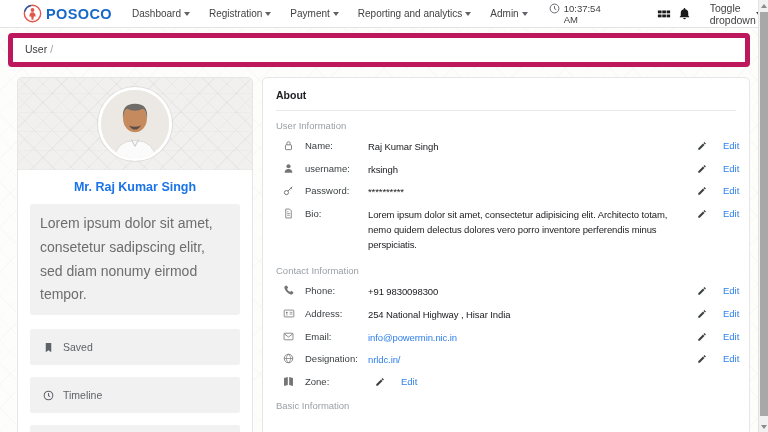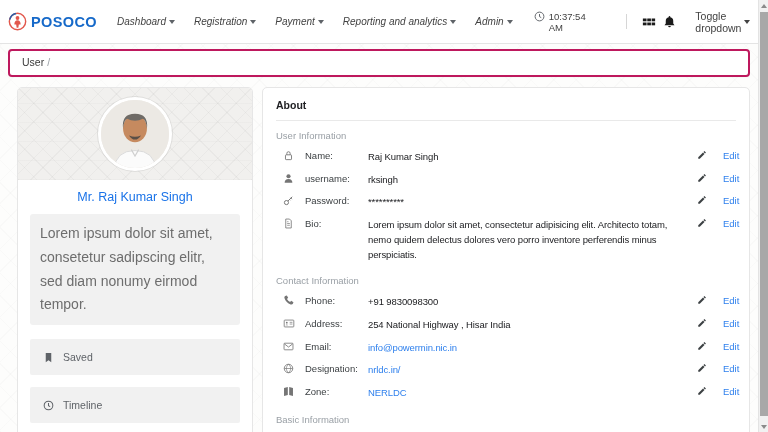--- a/index.html
+++ b/index.html
@@ -8,78 +8,78 @@
     font-family:"Liberation Sans","DejaVu Sans",sans-serif;
     background:#fdfdfd; color:#3c4043; position:relative;
   }
   .doodle-bg{
     background-color:#fdfdfc;
     background-image:
       repeating-linear-gradient(45deg, rgba(130,130,130,.03) 0 1px, transparent 1px 16px),
       repeating-linear-gradient(-45deg, rgba(130,130,130,.03) 0 1px, transparent 1px 16px);
   }
   
-  .navbar{ height:44px; background:#fff; border-bottom:1px solid #e4e4e4;
-    display:flex; align-items:center; padding:0 18px 0 8px; }
+  .navbar{ height:28px; background:#fff; border-bottom:1px solid #e4e4e4;
+    display:flex; align-items:center; padding:0 18px 0 23px; }
   .brand{ display:flex; align-items:center; gap:4px; margin-right:20px; cursor:pointer; }
   .brand-text{ font-size:14.5px; font-weight:bold; color:var(--brand-blue); letter-spacing:.4px; }
-  .nav-items{ display:flex; align-items:center;font-style:italic; }
+  .nav-items{ display:flex; align-items:center; }
   .nav-item{ display:flex; align-items:center; gap:3px; font-size:10px; color:#424242;
     margin-right:19px; cursor:pointer; white-space:nowrap; }
   .caret{ width:0; height:0; border-left:3.5px solid transparent; border-right:3.5px solid transparent;
     border-top:4px solid #5f6368; margin-top:1px; }
   .nav-time{ display:flex; align-items:flex-start; gap:4px; font-size:9.5px; color:#424242; margin-left:2px; }
   .nav-divider{ width:1px; height:15px; background:#d6d6d6; margin:0 16px 0 40px; }
   .nav-icon{ display:inline-flex; color:#1b1b1b; margin-right:7px; cursor:pointer; }
   .nav-toggle{ display:flex; align-items:center; font-size:10.5px; color:#424242;
     margin-left:12px; cursor:pointer; }
   .nav-toggle .caret{ border-top-color:#424242; }
   .icon{ display:inline-flex; line-height:0; }
   
-  .breadcrumb-card{ margin:5px 18px 0 8px; background:#fff; border:2px solid #be185d;
+  .breadcrumb-card{ margin:5px 18px 0 8px; background:#fff; border:5px solid #be185d;
     border-radius:4px; padding:5px 12px 7px; box-shadow:0 1px 1px rgba(0,0,0,.02); }
   .bc-line1{ font-size:10.5px; color:#3a3a3a; }
   .bc-sep{ color:#9aa0a6; margin-left:3px; }
   .bc-line2{ margin:1px 0 0 18px; }
   .bc-line2 a{ font-size:10.5px; color:var(--link); text-decoration:none; cursor:pointer; }
   
   .content{ display:flex; align-items:flex-start; gap:9px; padding:10px 18px 0 17px; }
   
   .profile-card{ width:236px; background:#fff; border:1px solid #e6e6e6; border-radius:5px;
     overflow:hidden; padding-bottom:4px; }
   .profile-header{ height:92px; position:relative;
     background-color:#f1f0ee;
     background-image:
       repeating-linear-gradient(45deg, rgba(110,110,110,.06) 0 1px, transparent 1px 13px),
       repeating-linear-gradient(-45deg, rgba(110,110,110,.06) 0 1px, transparent 1px 13px),
       repeating-linear-gradient(0deg, rgba(110,110,110,.035) 0 1px, transparent 1px 19px);
     display:flex; align-items:center; justify-content:center; }
   .avatar{ width:74px; height:74px; border-radius:50%; overflow:hidden; background:#ece9e4;
     border:3px solid #fff; box-shadow:0 0 0 1px rgba(0,0,0,.08); cursor:pointer; }
   .avatar svg{ display:block; }
-  .profile-name{ margin-top:10px; text-align:center; font-size:12.5px; font-weight:normal; color:var(--accent); }
+  .profile-name{ margin-top:10px; text-align:center; font-size:12.5px; font-weight:bold; color:var(--accent); }
   .profile-title{ font-size:8px; color:#80868b; text-align:center; line-height:1.65; padding:4px 13px 0; }
   .profile-quote{ margin:10px 12px 14px; background:#f1f1f1; border-radius:3px; padding:8px 10px;
     font-size:14px; color:#6d6d6d; line-height:1.7; }
   .profile-menu{ padding:0 12px; }
   .menu-item{ background:#f1f1f1; border-radius:2px; padding:12px 13px; margin-bottom:12px;
     display:flex; align-items:center; gap:9px; font-size:10.5px; color:#5f6368; cursor:pointer; }
   .menu-item .icon{ color:#5f6368; }
   
   .about-card{ flex:1; background:#fff; border:1px solid #e6e6e6; border-radius:5px;
     padding:9px 13px 12px; }
   .about-title{ font-size:10.5px; font-weight:bold; color:#202124; padding:2px 0 9px;
     border-bottom:1px solid #e9e9e9; }
   .section-title{ font-size:9.5px; color:#9aa0a6; margin:9px 0 5px; }
   .info-row{ display:flex; align-items:flex-start; padding:4px 0; font-size:9.5px; }
   .info-row .icon{ width:13px; color:#757575; margin:0 9px 0 7px; flex:none; }
   .row-label{ width:63px; flex:none; color:#3c4043; }
   .row-value{ flex:1; color:#202124; padding-right:14px; line-height:1.55; letter-spacing:-.1px; }
   .row-value.link-val{ color:var(--link); cursor:pointer; }
-  .edit-link{ flex:none; width:46px; display:flex; align-items:flex-start; gap:4px;
+  .edit-link{ flex:none; width:46px; display:flex; align-items:flex-end; gap:4px;
     color:var(--link); text-decoration:none; cursor:pointer; font-size:9.5px; }
   .edit-link .icon{ color:#3c4043; }
   
   .scrollbar{ position:absolute; top:0; right:0; width:10px; height:432px; background:#f1f1f1;
     border-left:1px solid #e3e3e3; z-index:50; }
   .sb-arrow{ position:absolute; left:0; width:10px; height:11px; display:flex;
     align-items:center; justify-content:center; cursor:pointer; }
   .sb-arrow.up{ top:0; } .sb-arrow.down{ bottom:0; }
   .sb-arrow .tri-up{ width:0; height:0; border-left:3px solid transparent; border-right:3px solid transparent; border-bottom:4px solid #8a8a8a; }
   .sb-arrow .tri-down{ width:0; height:0; border-left:3px solid transparent; border-right:3px solid transparent; border-top:4px solid #8a8a8a; }
@@ -355,21 +355,20 @@
             <span>Edit</span>
           </a>
         </div>
         <div class="info-row">
           <span class="icon">
             <svg width="11" height="11" viewBox="0 0 16 16" fill="currentColor">
               <path d="M1.5 2.8L7 1.3v11.9l-5.5 1.5zM9 1.3l5.5 1.5v11.9L9 13.2z"></path>
             </svg>
           </span>
           <span class="row-label">Zone:</span>
-          <span class="row-value link-val">NERLDC</span>
           <a class="edit-link">
             <span class="icon">
               <svg width="10" height="10" viewBox="0 0 16 16" fill="currentColor">
                 <path d="M2 11.6L9.6 4l2.4 2.4L4.4 14H2zM10.4 3.2l1.5-1.5L14.3 4.1 12.8 5.6z"></path>
               </svg>
             </span>
             <span>Edit</span>
           </a>
         </div>
         <div class="section-title">Basic Information</div>

